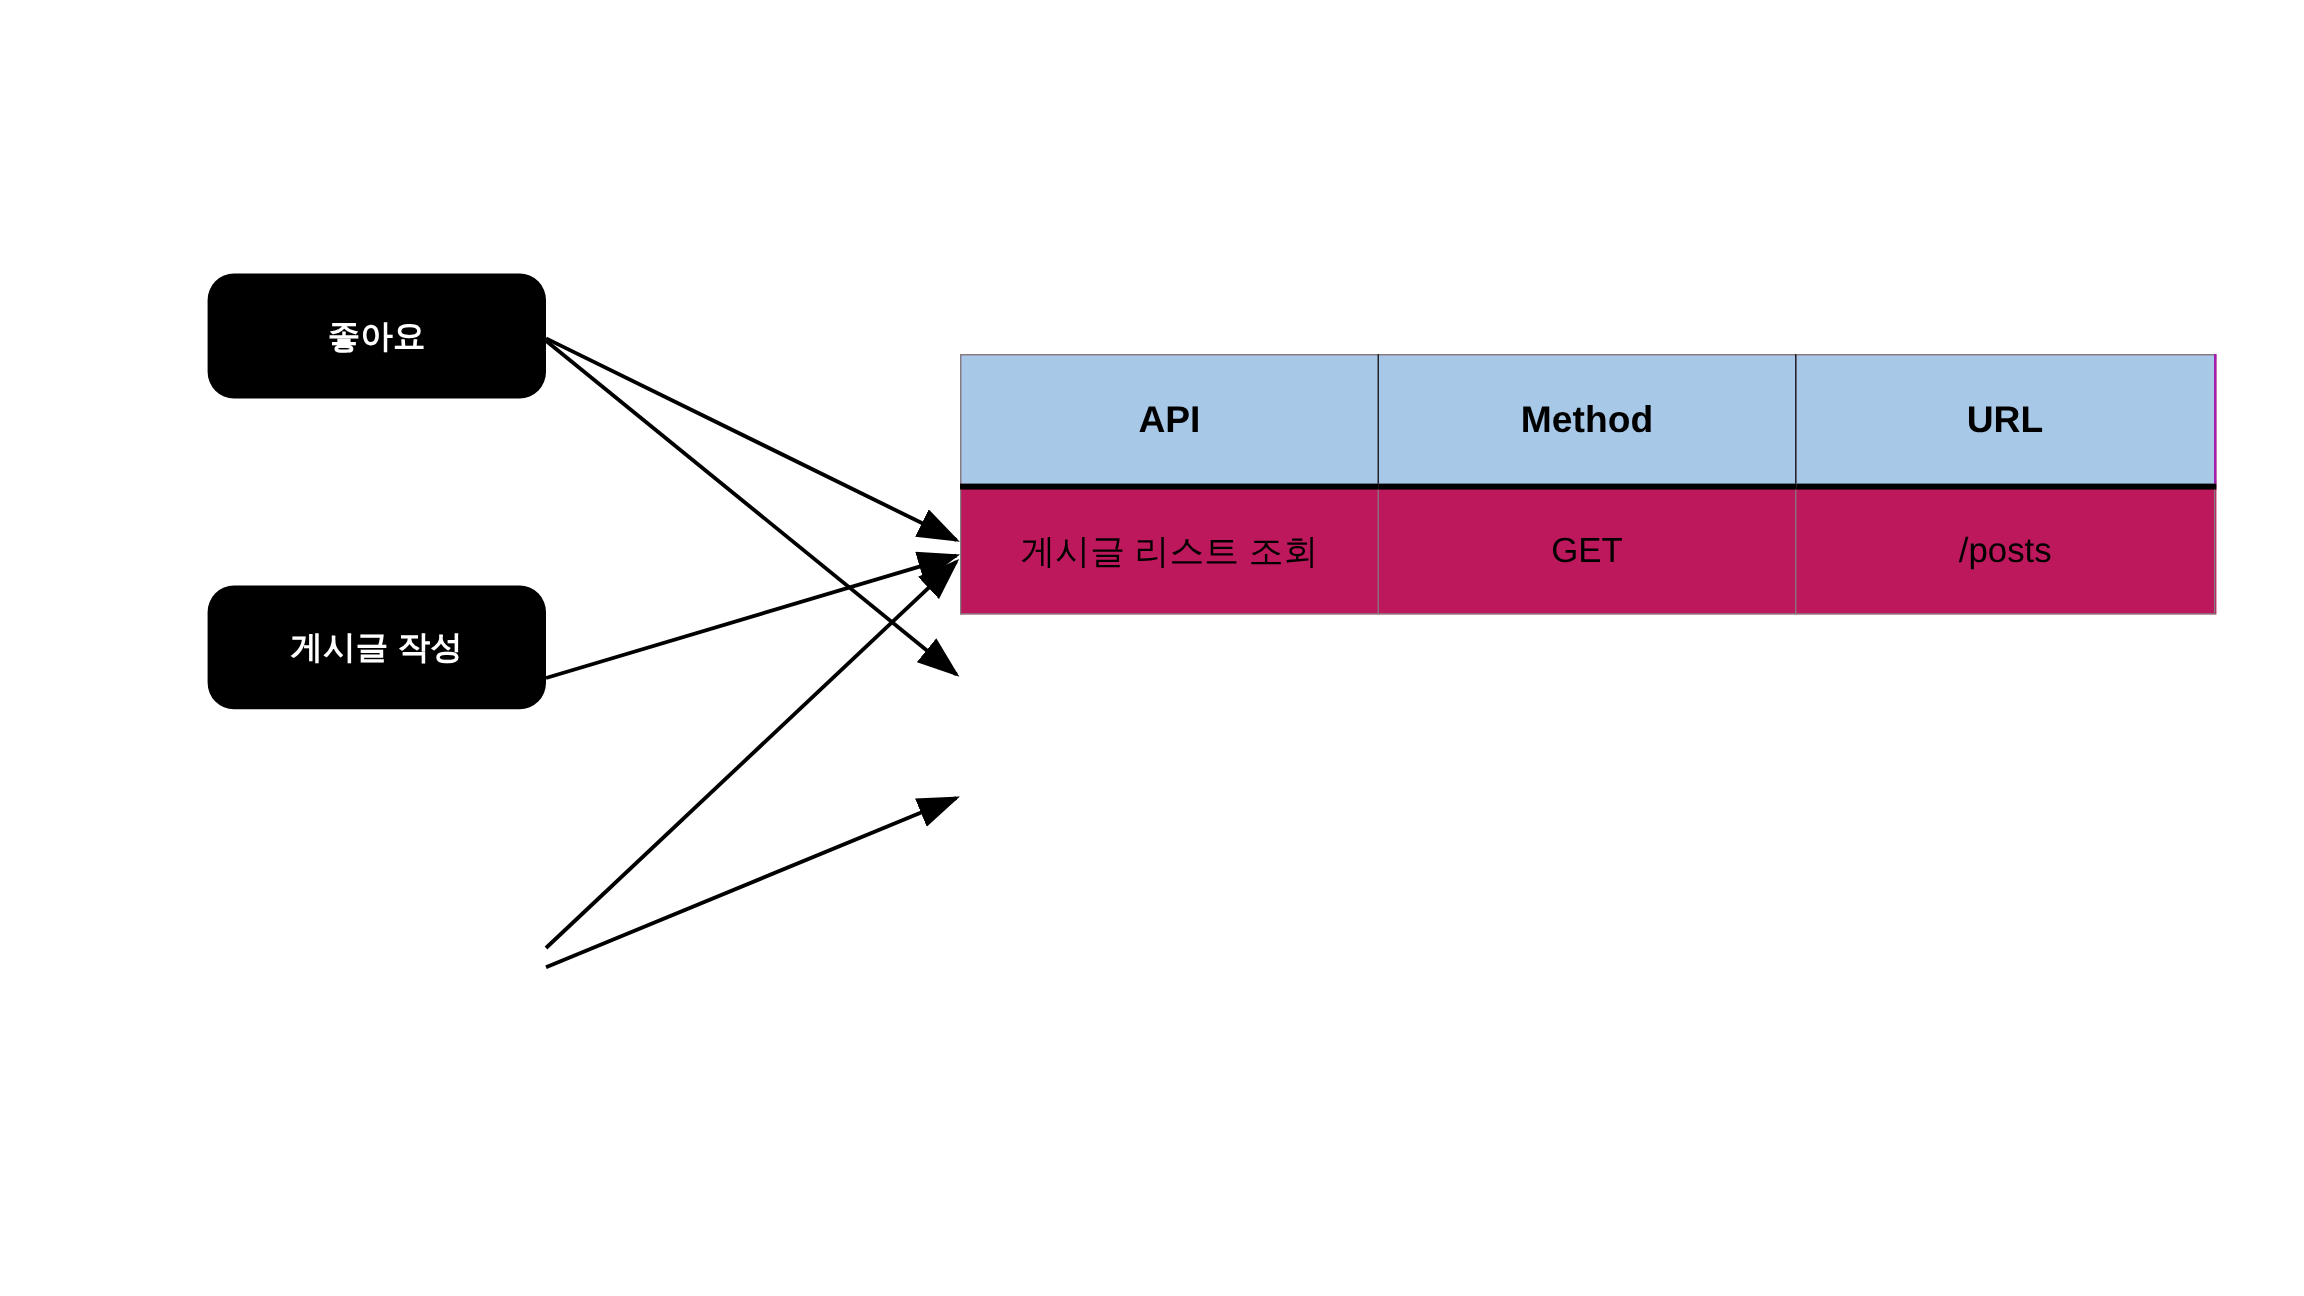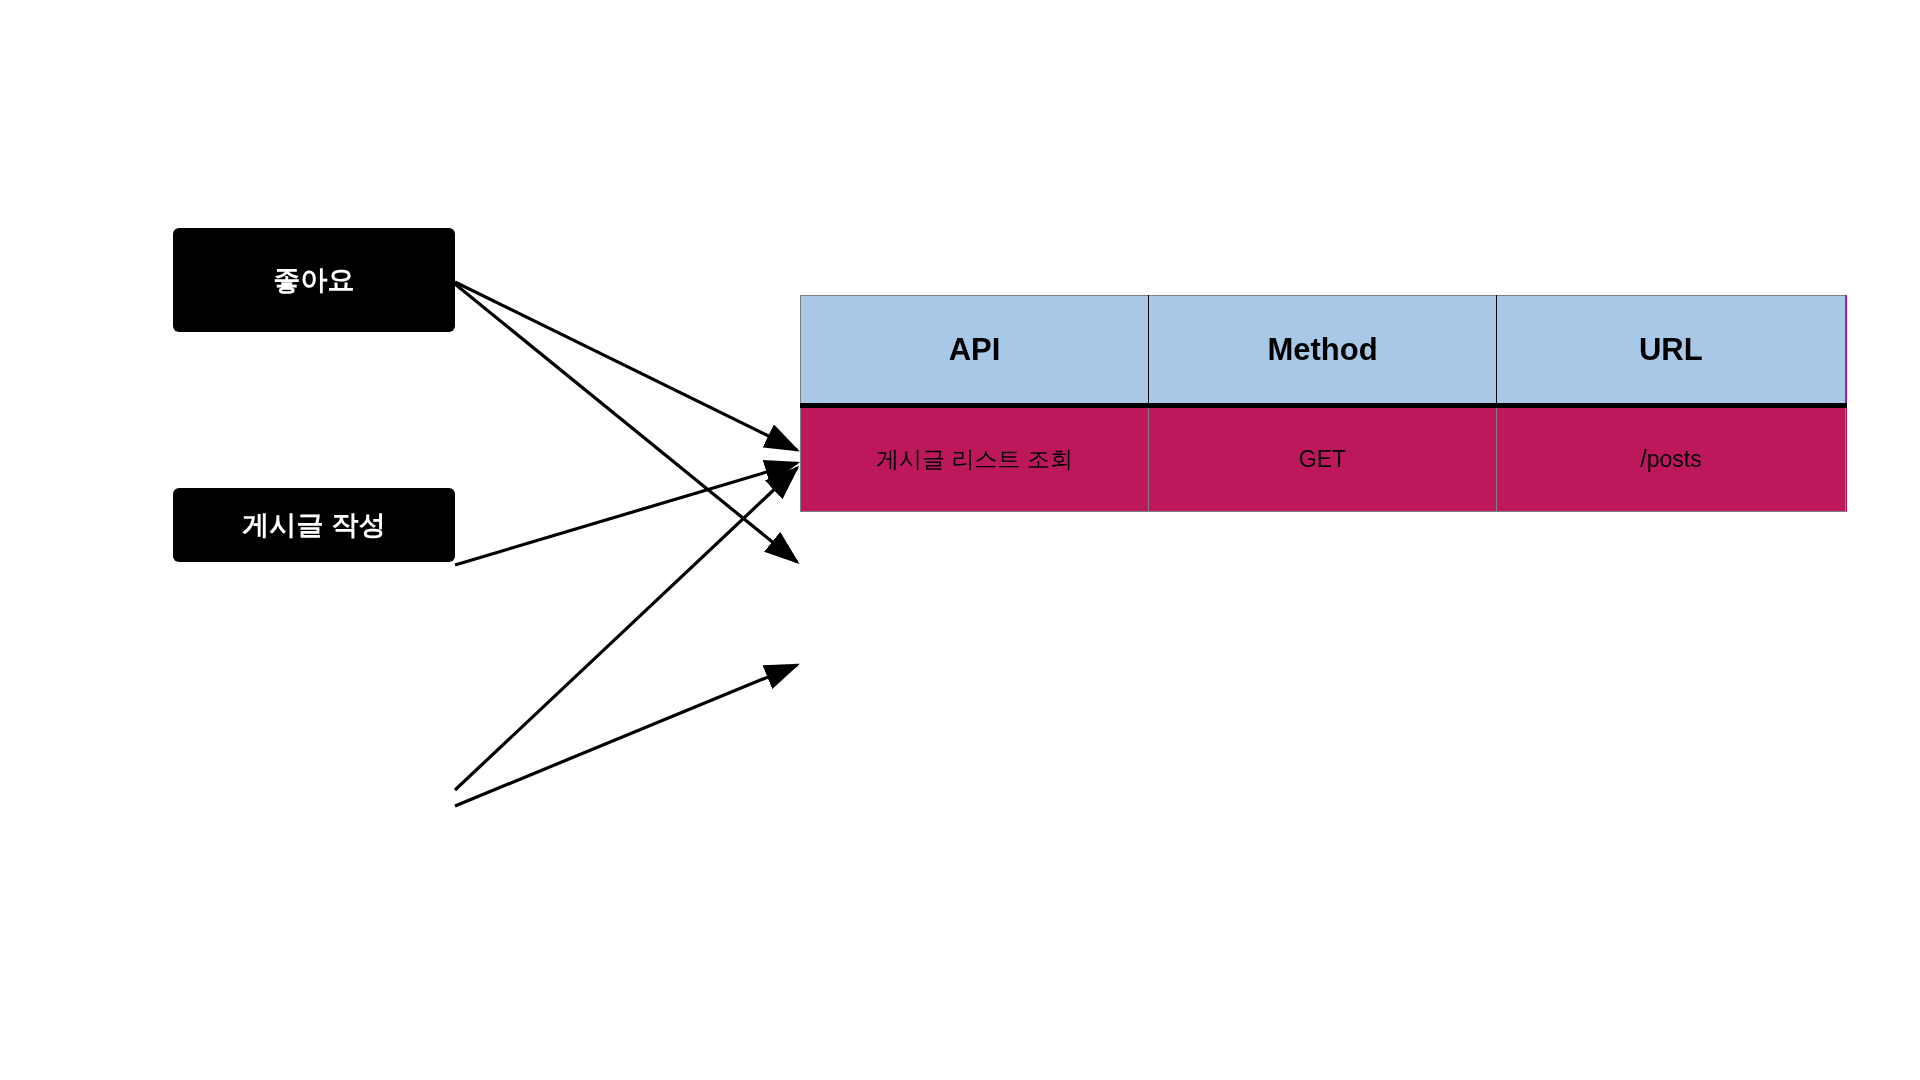--- a/index.html
+++ b/index.html
@@ -19,38 +19,38 @@
     position: absolute;
     left: 0; top: 0;
     width: 1920px;
     height: 1080px;
   }
 
   
   .actor-box {
     position: absolute;
     background: #000000;
-    border-radius: 6px;
+    border-radius: 22px;
     display: flex;
     align-items: center;
     justify-content: center;
     box-sizing: border-box;
     width: 282px;
     height: 104px;
   }
   .actor-label {
     color: #ffffff;
     font-size: 27px;
     font-weight: 700;
     letter-spacing: 0.2px;
     line-height: 1;
     white-space: nowrap;
   }
   #actor-0 { left: 173px; top: 228px; }
-  #actor-1 { left: 173px; top: 488px; height: 74px; }
+  #actor-1 { left: 173px; top: 488px; height: 103px; }
   #actor-2 { left: 173px; top: 748px; height: 104px; }
 
   
   #arrow-layer {
     position: absolute;
     left: 0; top: 0;
     width: 1920px;
     height: 1080px;
     pointer-events: none;
   }
@@ -79,21 +79,21 @@
     font-weight: 700;
     color: #000000;
     border-bottom: 5px solid #000000;
     border-left-color: #000000;
     border-right-color: #000000;
   }
   #api-table thead th:first-child { border-left: 1px solid #808080; }
   #api-table thead th:last-child  { border-right: 2px solid #a21caf; }
   #api-table tbody td {
     height: 106px;
-    font-size: 23px;
+    font-size: 29px;
     font-weight: 400;
     color: #000000;
   }
   .col-api    { width: 348px; }
   .col-method { width: 348px; }
   .col-url    { width: 349px; }
 </style>
 </head>
 <body>
 

